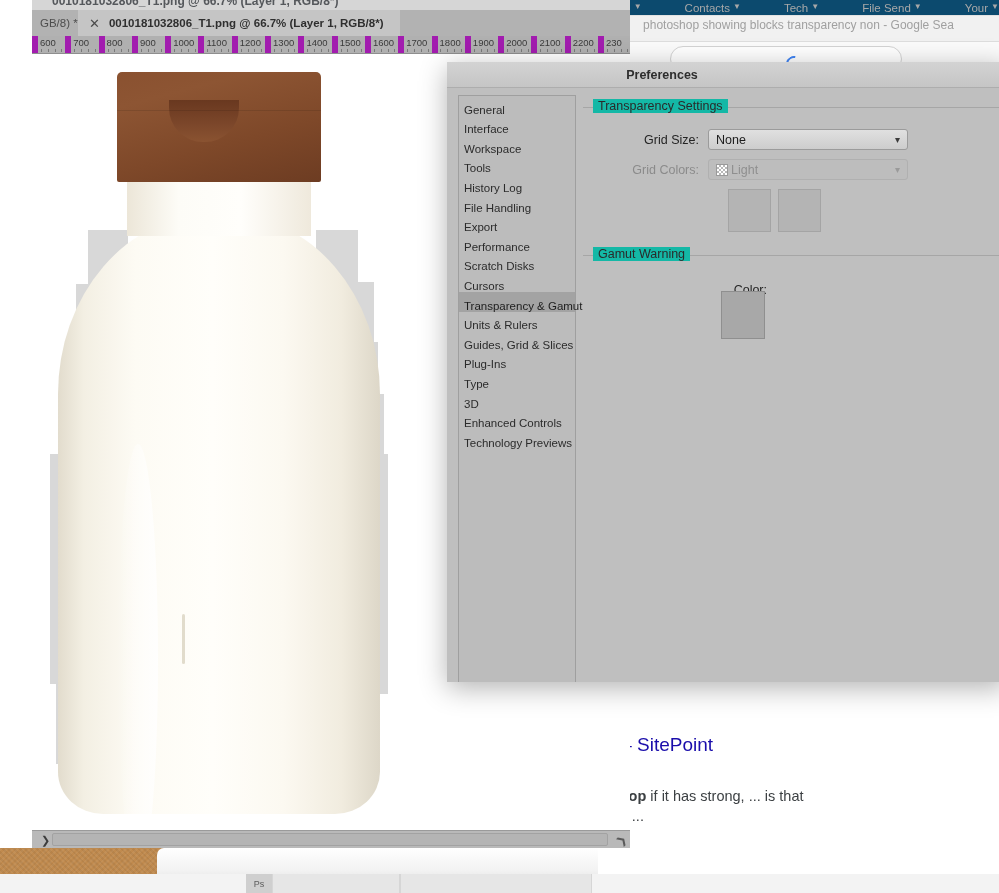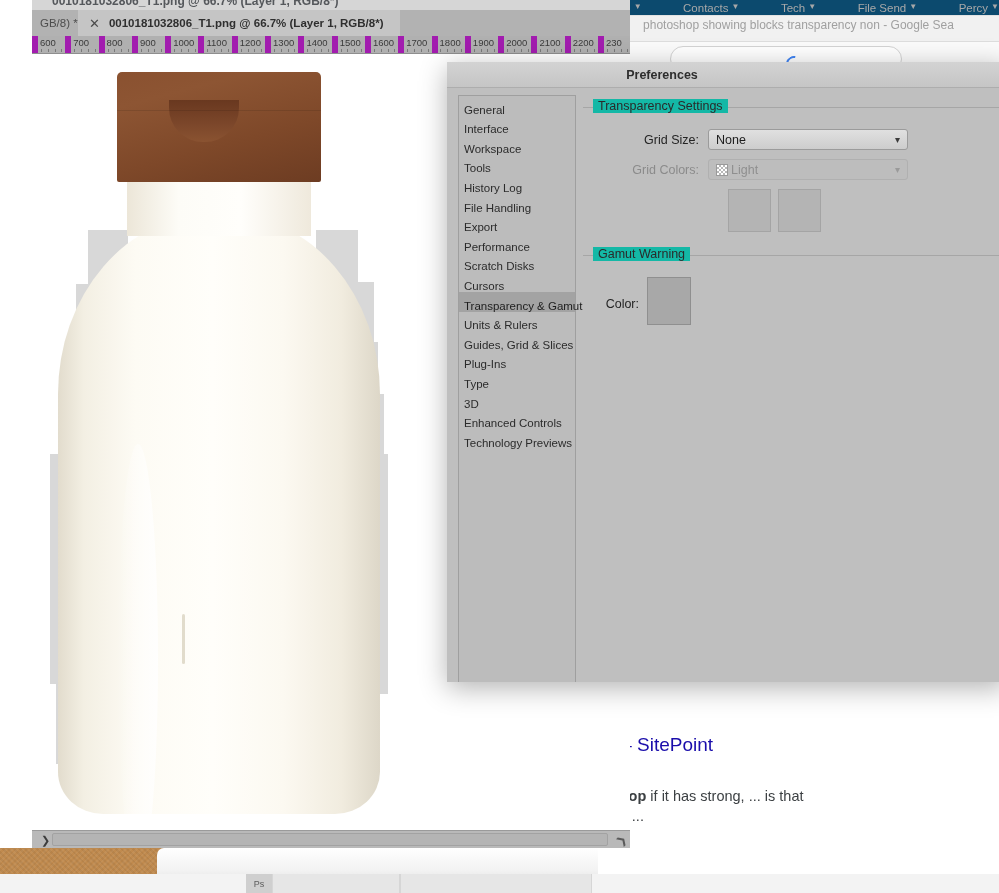--- a/index.html
+++ b/index.html
@@ -279,21 +279,21 @@
       </div>
       <div class="bm-item">
         <span>Tech</span>
         <span class="chev">▼</span>
       </div>
       <div class="bm-item">
         <span>File Send</span>
         <span class="chev">▼</span>
       </div>
       <div class="bm-item">
-        <span>Percy</span>
+        <span>Your</span>
         <span class="chev">▼</span>
       </div>
     </div>
 
     <div class="tab-strip"></div>
     <div class="tab-title">photoshop showing blocks transparency non - Google Sea</div>
     <div class="url-bar"></div>
     <div class="omnibox"></div>
     <div class="spinner" style="--c: #4285f4;"></div>
 
@@ -564,21 +564,21 @@
         </div>
 
         <div class="swatch dim" style="position: absolute; left: 145px; top: 82px; width: 43px; height: 43px; background: rgb(180, 180, 180);"></div>
         <div class="swatch dim" style="position: absolute; left: 195px; top: 82px; width: 43px; height: 43px; background: rgb(180, 180, 180);"></div>
       </div>
 
       <div class="group" id="grp-gamut">
         <div class="box"></div>
         <div class="legend">Gamut Warning</div>
 
-        <div class="row" style="left:0; top:28px; width:320px;">
+        <div class="row" style="left:0; top:28px; width:320px;flex-direction:column;">
           <div class="lbl-r" style="width:56px; margin-right:8px;">Color:</div>
           <div class="swatch" style="width: 44px; height: 48px; margin-top: -6px; background: rgb(168, 168, 168);"></div>
         </div>
       </div>
 
     </div>
   </div>
 
 </div>
 

